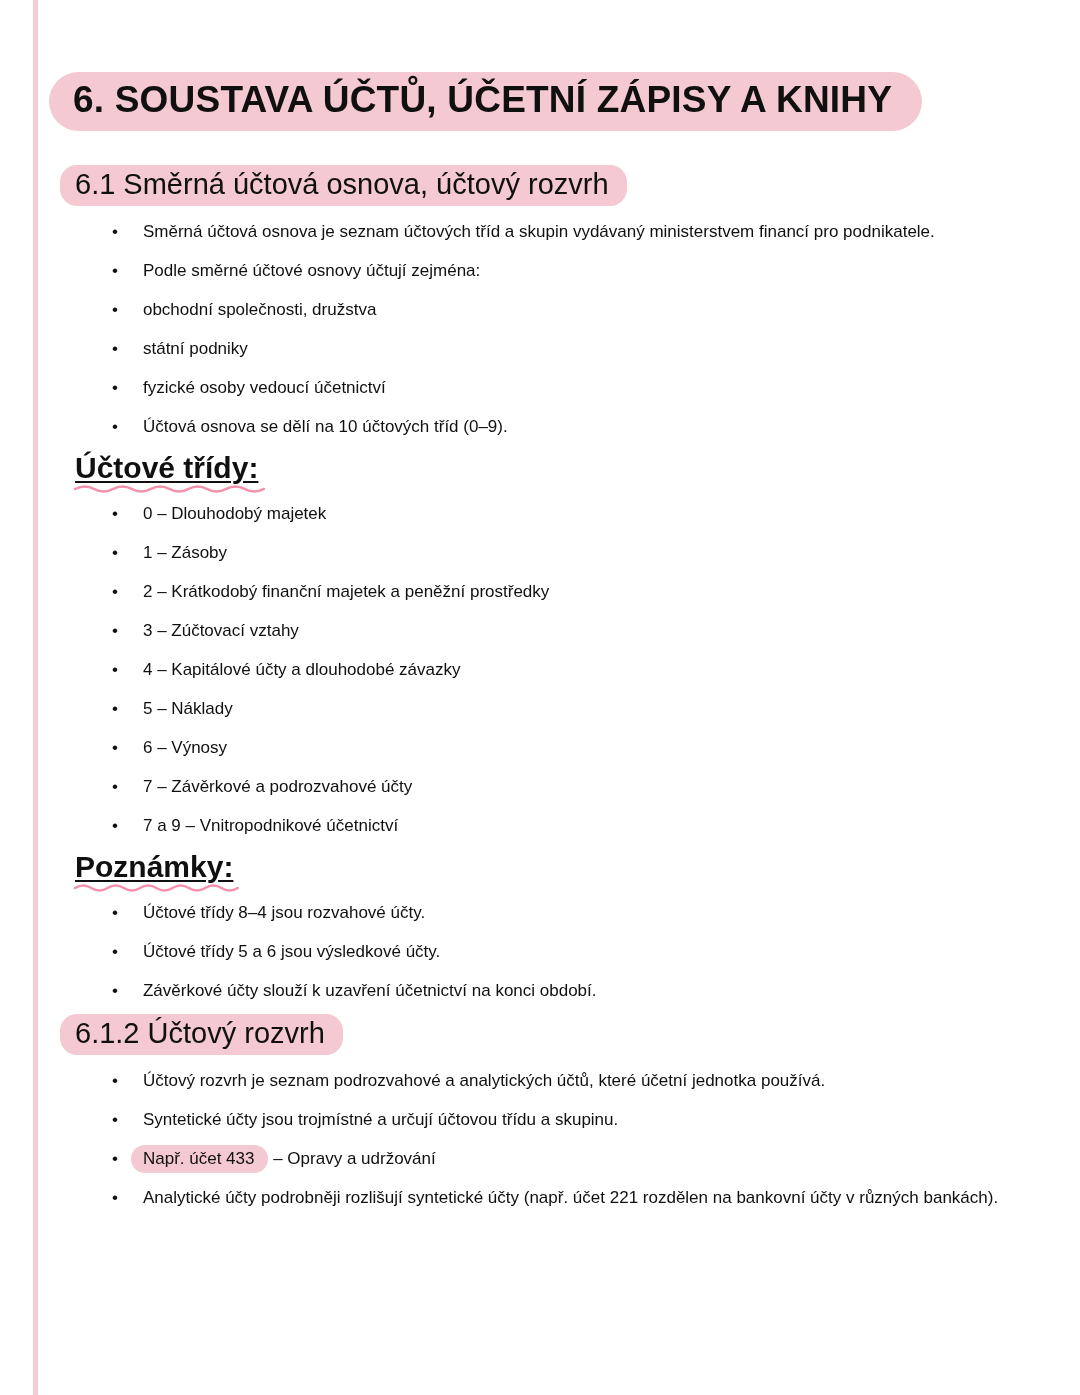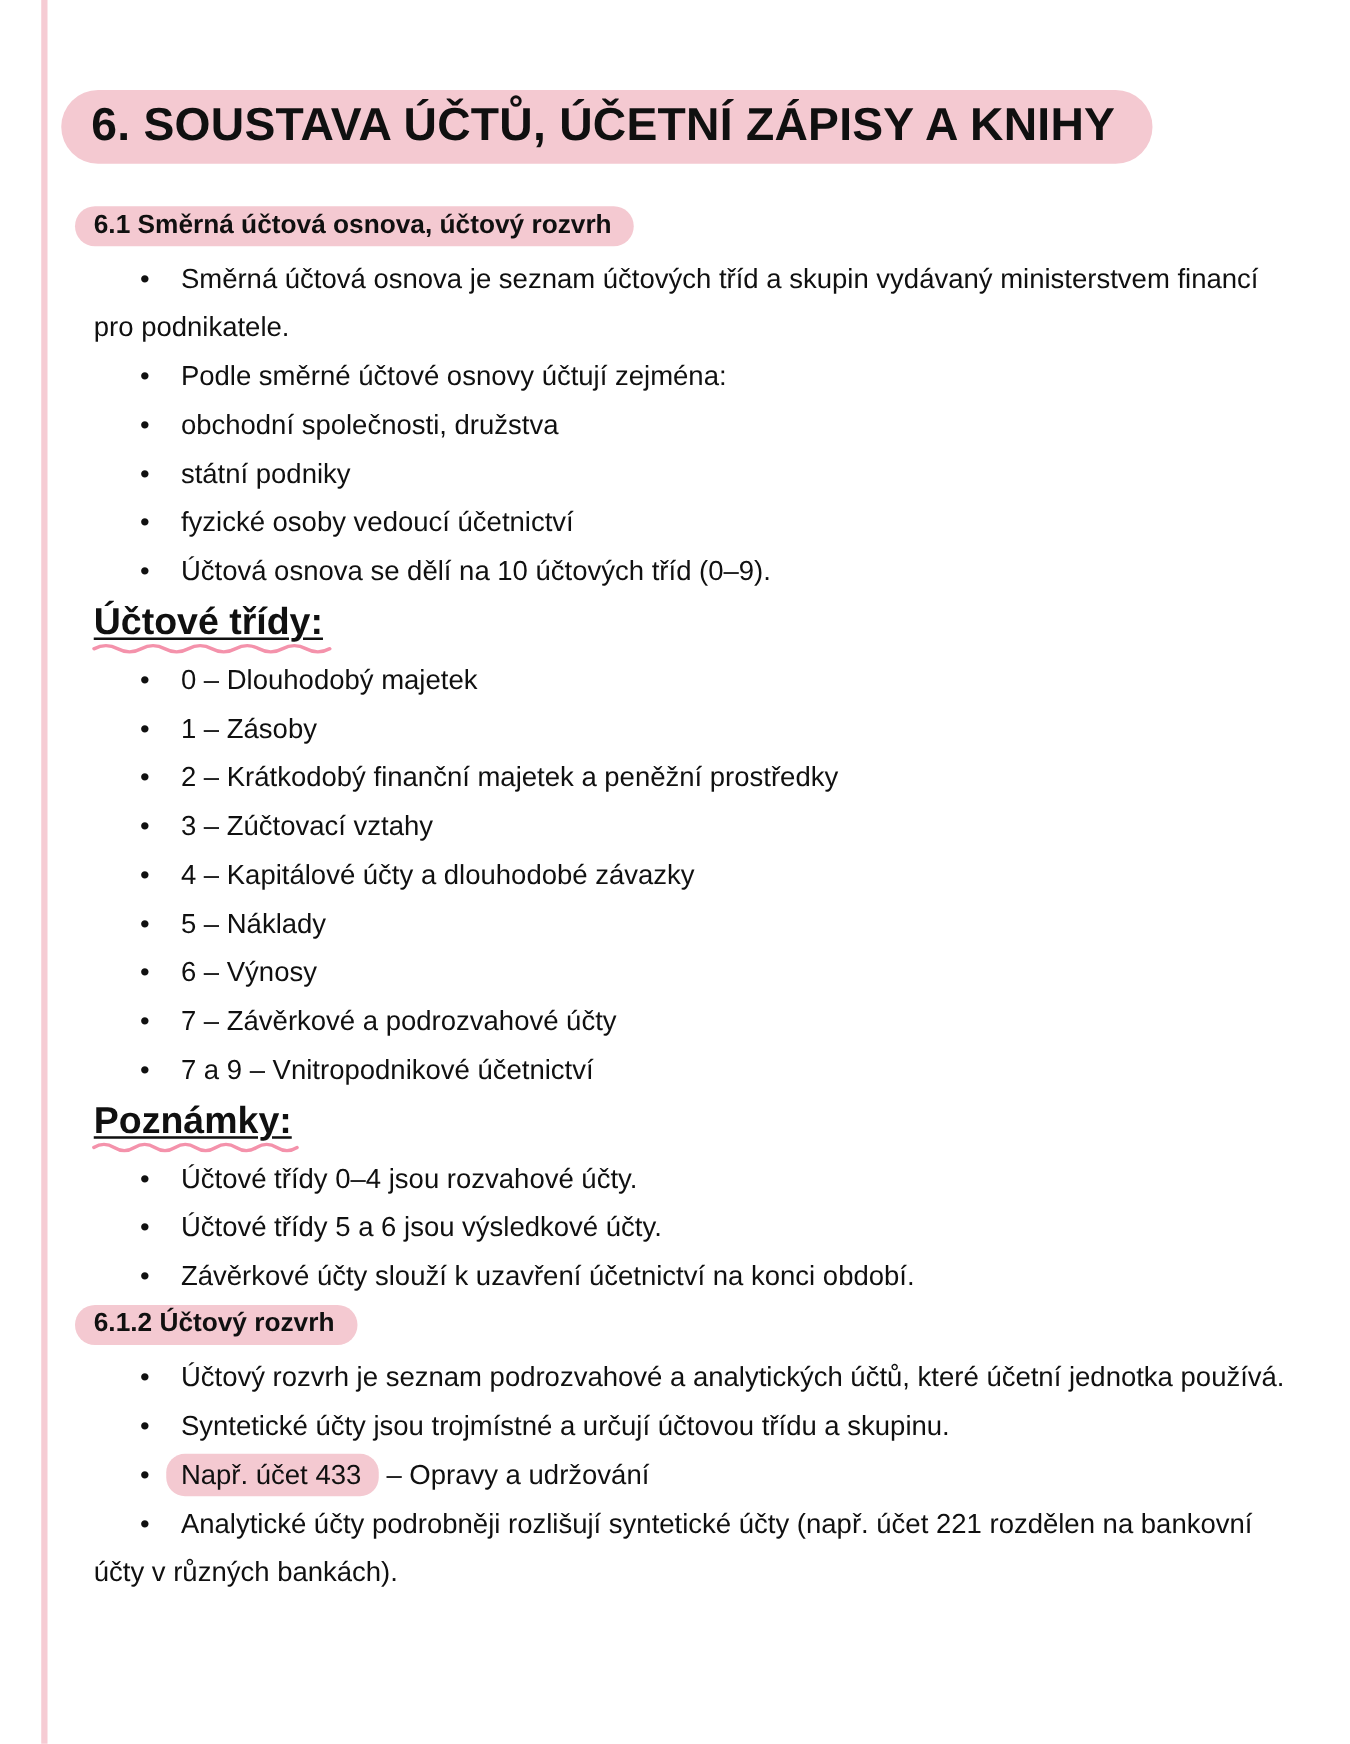--- a/index.html
+++ b/index.html
@@ -30,27 +30,27 @@
     padding:7px 30px 10px 24px;
     font-size:37px;font-weight:700;letter-spacing:0.2px;
     margin:0 0 34px -26px;
     white-space:nowrap;
   }
   .heading-pill{
     display:inline-block;
     background:var(--highlight_pink);
     border-radius:17px;
     padding:3px 18px 5px 15px;
-    font-size:21px;font-weight:700;
+    font-size:29px;font-weight:400;
     margin:0 0 6px -15px;
     text-align:right;
   }
   .heading-pill.second{margin-top:4px;}
   .bullet{
-    font-size:22px;line-height:39px;margin:0;
+    font-size:17px;line-height:39px;margin:0;
   }
   .dot{
     padding-left:37px;padding-right:25px;
   }
   .label-row{margin:4px 0 8px 0;}
   .wavy-label{
     display:inline-block;position:relative;
     font-weight:700;font-size:30px;line-height:36px;
     text-decoration:underline;
     text-decoration-thickness:2px;
@@ -114,21 +114,21 @@
   <div class="label-row">
     <span class="wavy-label">
       <span>Poznámky:</span>
       <svg viewBox="0 0 162 10" preserveAspectRatio="none">
         <path d="M2 6 Q 10 1 18 6 T 34 6 T 50 6 T 66 6 T 82 6 T 98 6 T 114 6 T 130 6 T 146 6 T 162 6" fill="none" stroke="#f492ab" stroke-width="2.6" stroke-linecap="round"></path>
       </svg>
     </span>
   </div>
 
   <div>
-    <p class="bullet"><span class="dot">•</span><span>Účtové třídy 0–4 jsou rozvahové účty.</span></p>
+    <p class="bullet"><span class="dot">•</span><span>Účtové třídy 8–4 jsou rozvahové účty.</span></p>
     <p class="bullet"><span class="dot">•</span><span>Účtové třídy 5 a 6 jsou výsledkové účty.</span></p>
     <p class="bullet"><span class="dot">•</span><span>Závěrkové účty slouží k uzavření účetnictví na konci období.</span></p>
   </div>
 
   <div>
     <div>
       <span class="heading-pill second">6.1.2 Účtový rozvrh</span>
     </div>
     <div>
       <p class="bullet"><span class="dot">•</span><span>Účtový rozvrh je seznam podrozvahové a analytických účtů, které účetní jednotka používá.</span></p>

